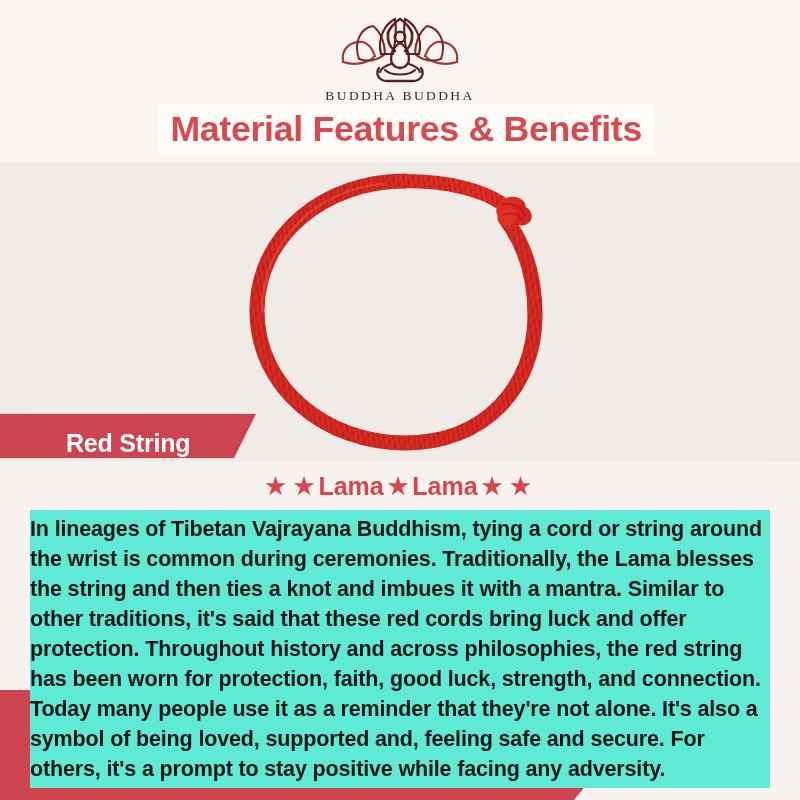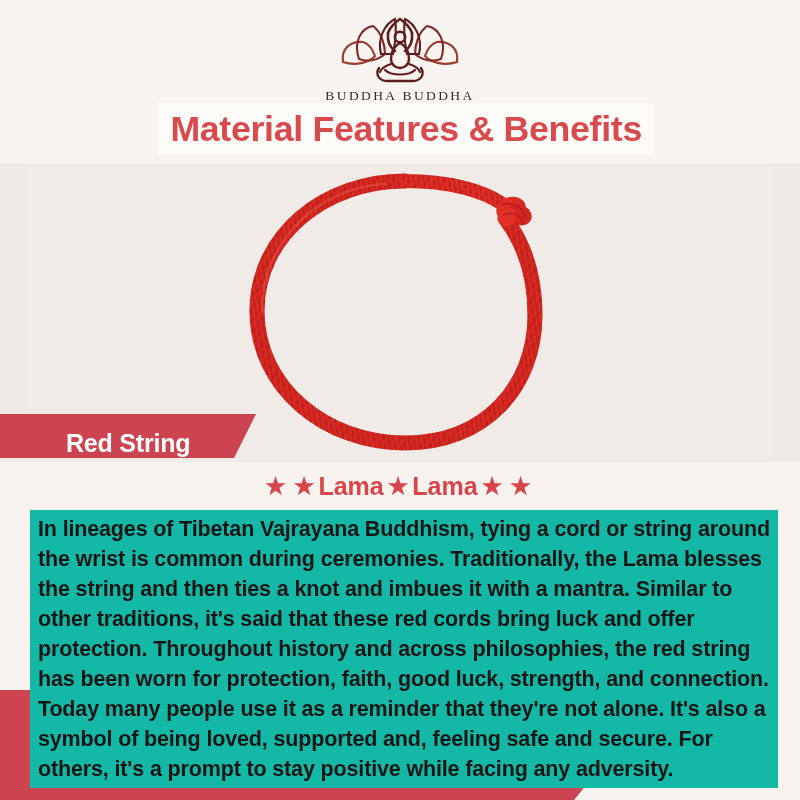--- a/index.html
+++ b/index.html
@@ -112,22 +112,22 @@
     font-family:"Liberation Sans", sans-serif;
     white-space:nowrap;
     padding:0 2px;
   }
   .benefit .star{font-size:23px;margin-right:4px;line-height:1;}
   .benefit .bx{margin-right:9px;}
 
   
   .body-copy{
     position:absolute;left:30px;top:510px;width:740px;
-    background:#14b8a6;
-    padding:4px 0 4px 8px;
+    background:#5eead4;
+    padding:4px 0 4px 0;
   }
   .body-copy p{
     margin:0;
     color:#161616;
     font-family:"Liberation Sans", sans-serif;
     font-weight:bold;
     font-size:21.5px;
     line-height:30px;
     letter-spacing:-0.15px;
     text-align:left;

